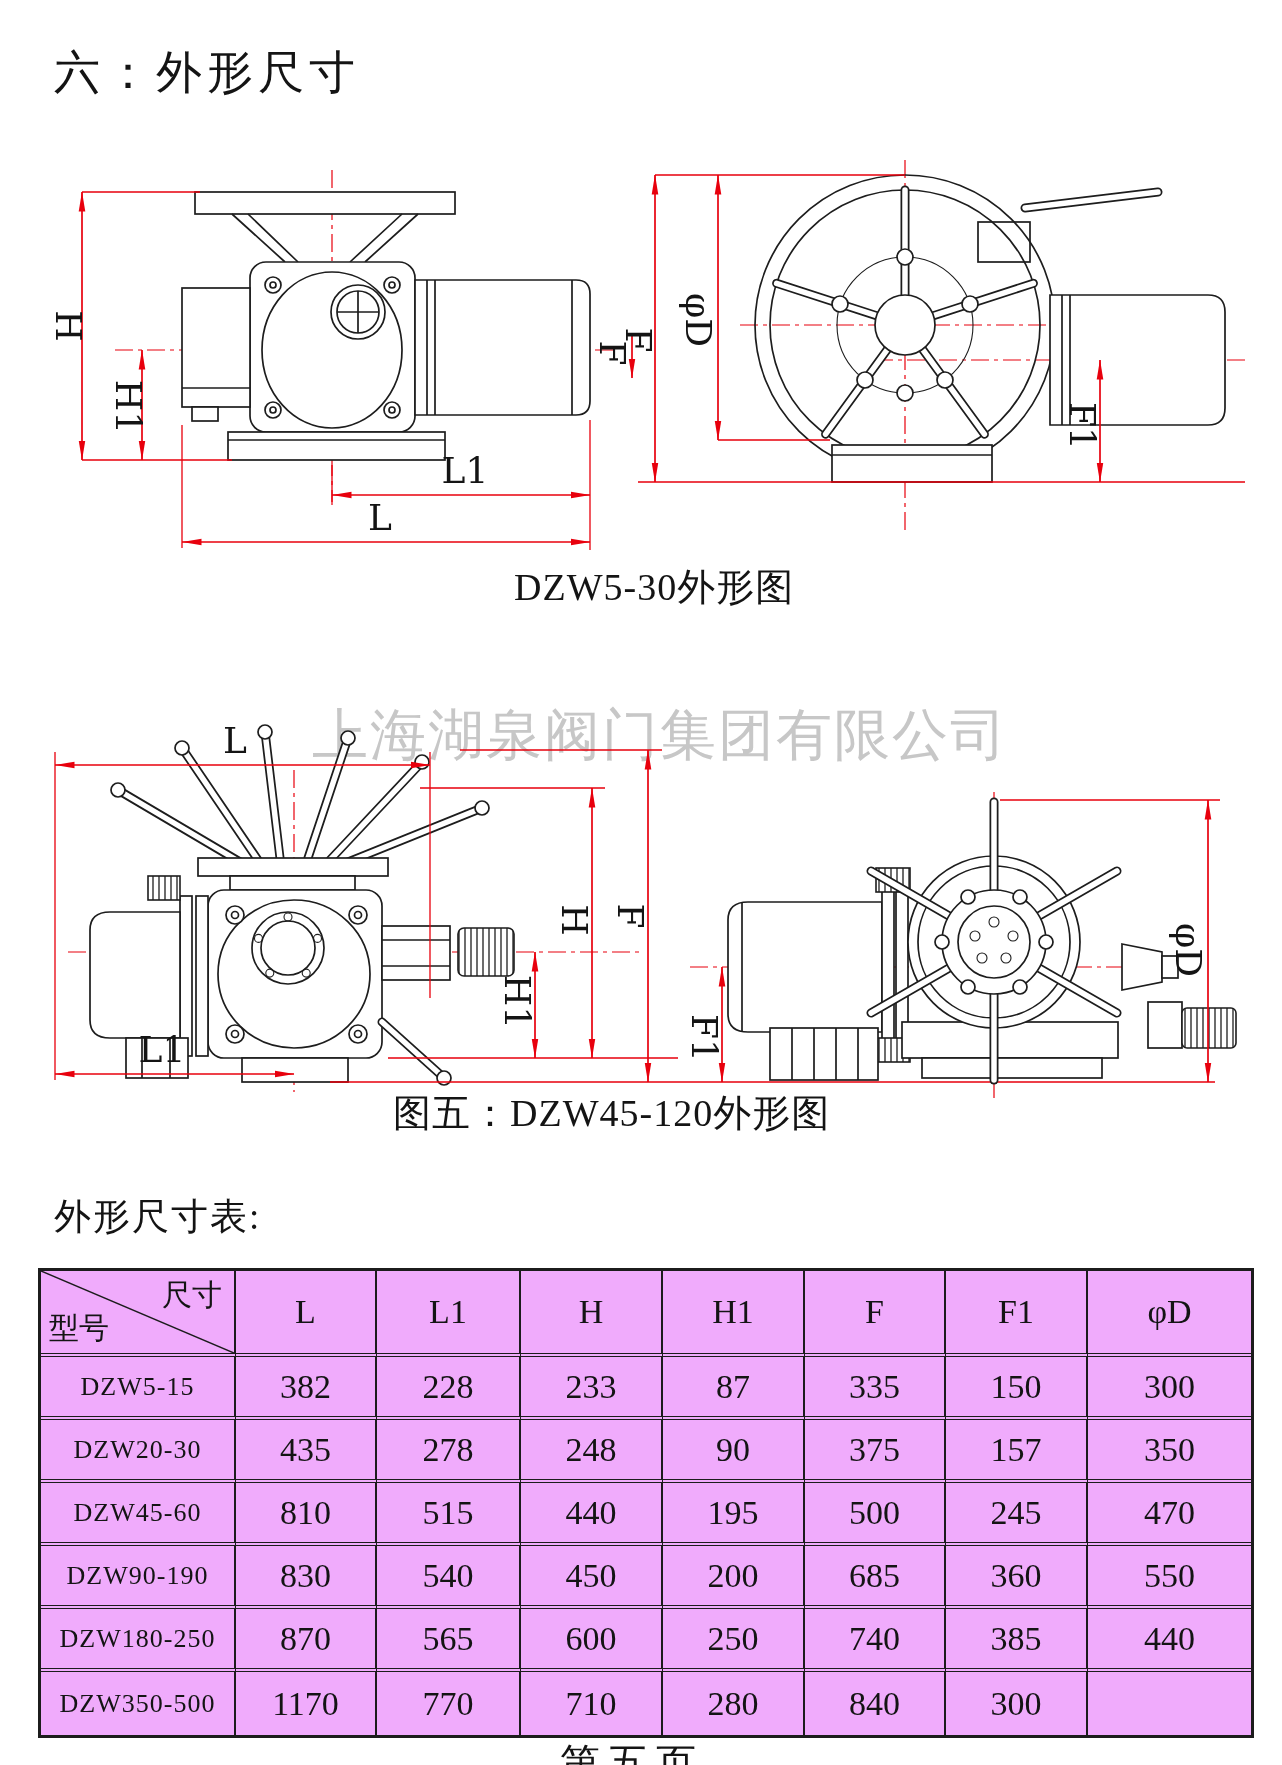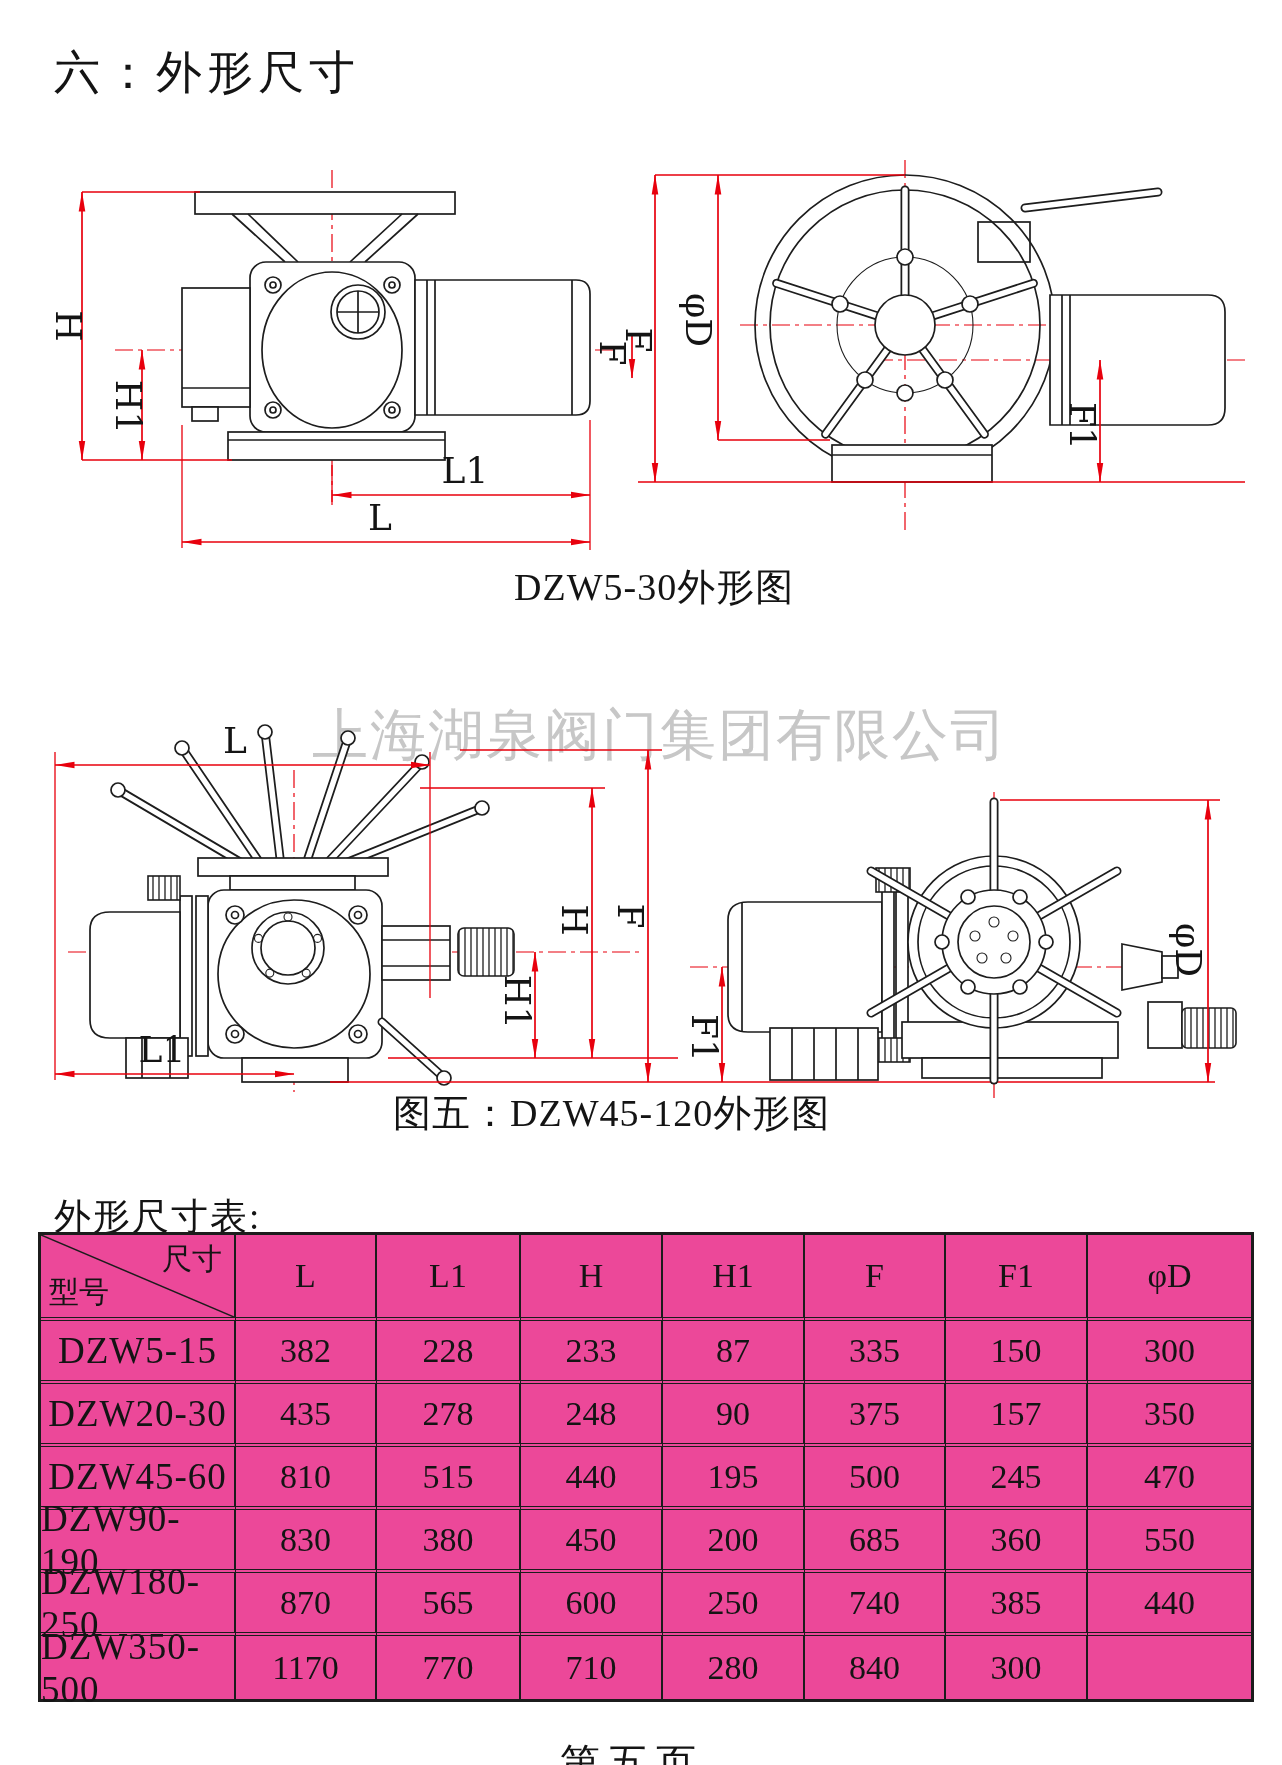--- a/index.html
+++ b/index.html
@@ -9,29 +9,29 @@
   .abs{position:absolute}
   #title{left:54px;top:42px;font-size:46px;font-weight:400;letter-spacing:5px;white-space:nowrap}
   #watermark{left:312px;top:698px;font-size:56px;color:#c7c7c7;letter-spacing:2px;white-space:nowrap;z-index:0}
   svg.fig{position:absolute;z-index:1}
   .caption{font-size:38px;letter-spacing:1px;white-space:nowrap;z-index:2}
   #cap1{left:514px;top:562px}
   #cap2{left:393px;top:1088px}
   #tableLabel{left:54px;top:1192px;font-size:37px;letter-spacing:2px}
   #footer{left:560px;top:1736px;font-size:40px;letter-spacing:8px}
   
-  #dimtable{left:38px;top:1232px;width:1216px;border:3px solid #1c1c1c;
-            display:grid;grid-template-columns:195px 141px 144px 142px 142px 141px 142px 163px;z-index:2;background:#ec4899}
+  #dimtable{left:38px;top:1268px;width:1216px;border:3px solid #1c1c1c;
+            display:grid;grid-template-columns:195px 141px 144px 142px 142px 141px 142px 163px;z-index:2;background:#f0abfc}
   .cell{border-right:2px solid #1c1c1c;border-bottom:4px double #1c1c1c;
         display:flex;align-items:center;justify-content:center;font-size:34px}
   .cell.cl-last{border-right:none}
   .cell.rw-last{border-bottom:none}
   .cell.hd{height:86px}
   .cell.dt{height:63px}
-  .model{font-size:37px;letter-spacing:1px}
+  .model{font-size:26px;letter-spacing:1px}
   .corner{position:relative}
   .corner svg{position:absolute;left:0;top:0;width:100%;height:100%}
   .corner .ctop{position:absolute;right:12px;top:4px;font-size:30px}
   .corner .cbot{position:absolute;left:8px;bottom:4px;font-size:30px}
   
   .bl{stroke:#1d1d1d;stroke-width:1.7;fill:none}
   .blw{stroke:#1d1d1d;stroke-width:1.7;fill:#fff}
   .thin{stroke:#1d1d1d;stroke-width:1.1;fill:none}
   .sp1{stroke:#1d1d1d;stroke-width:9;stroke-linecap:round;fill:none}
   .sp2{stroke:#fff;stroke-width:5.5;stroke-linecap:round;fill:none}
@@ -347,21 +347,21 @@
   <div class="cell dt">810</div>
   <div class="cell dt">515</div>
   <div class="cell dt">440</div>
   <div class="cell dt">195</div>
   <div class="cell dt">500</div>
   <div class="cell dt">245</div>
   <div class="cell dt cl-last">470</div>
 
   <div class="cell dt model">DZW90-190</div>
   <div class="cell dt">830</div>
-  <div class="cell dt">380</div>
+  <div class="cell dt">540</div>
   <div class="cell dt">450</div>
   <div class="cell dt">200</div>
   <div class="cell dt">685</div>
   <div class="cell dt">360</div>
   <div class="cell dt cl-last">550</div>
 
   <div class="cell dt model">DZW180-250</div>
   <div class="cell dt">870</div>
   <div class="cell dt">565</div>
   <div class="cell dt">600</div>

